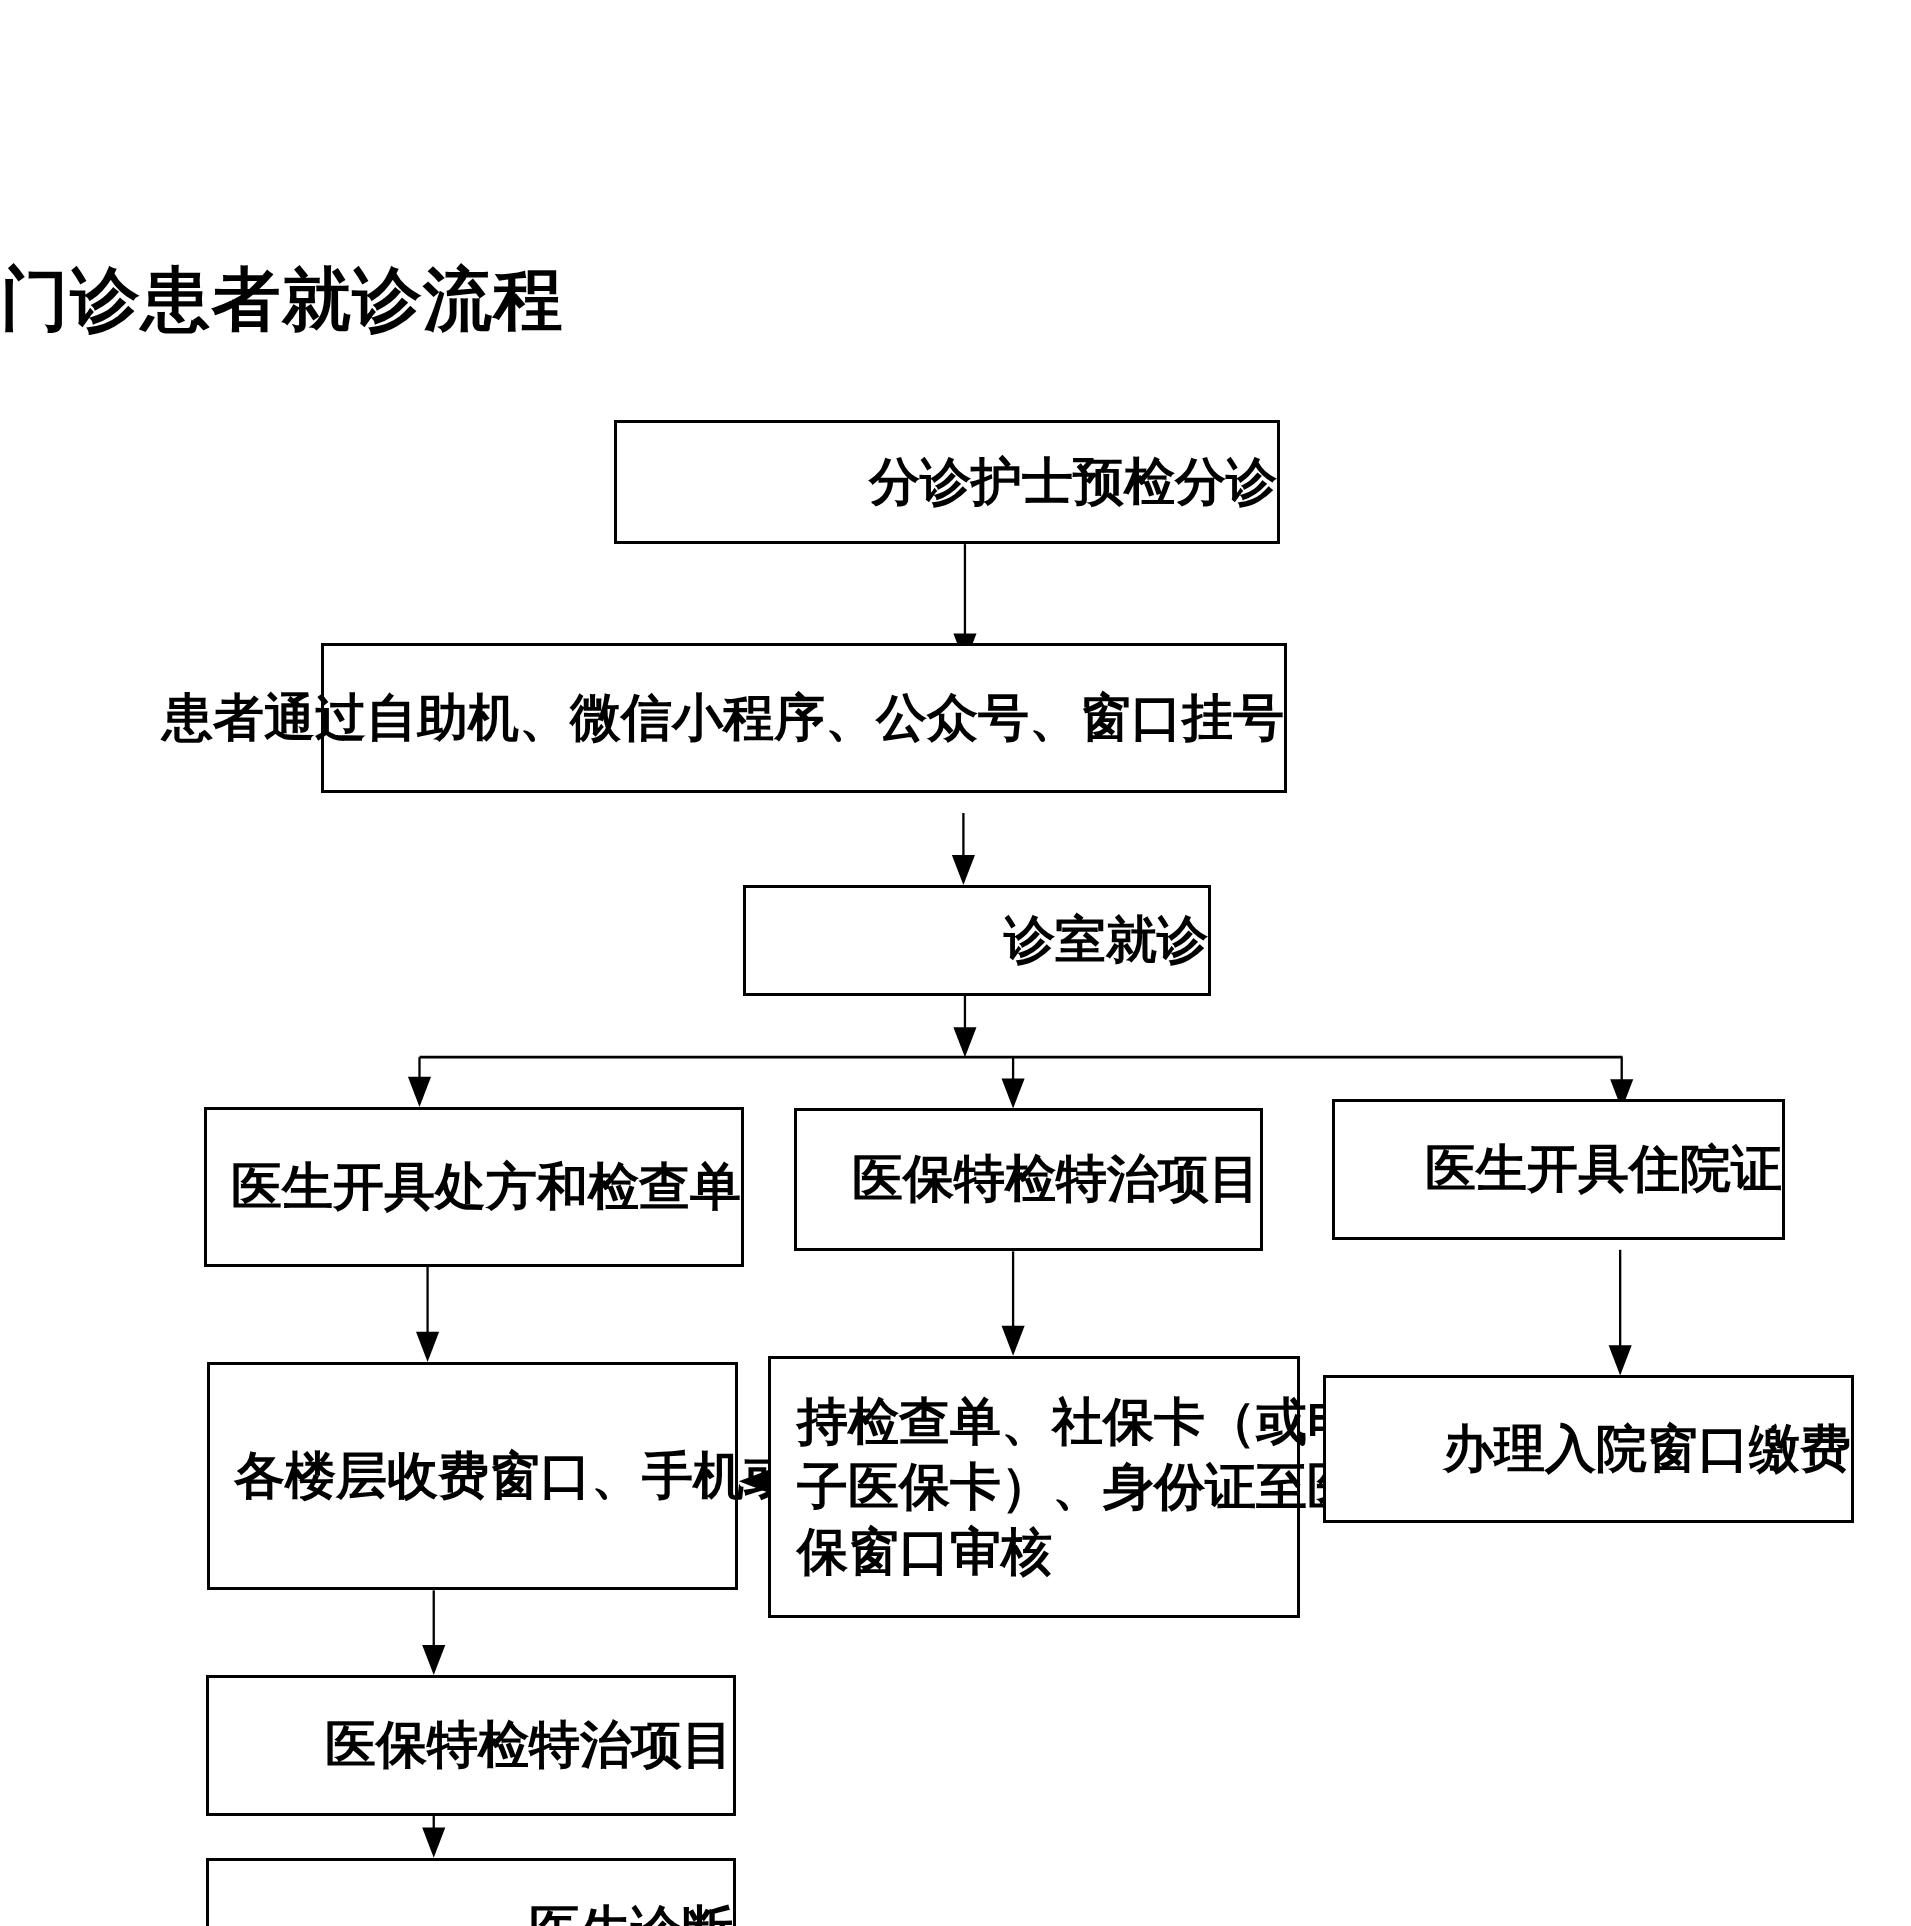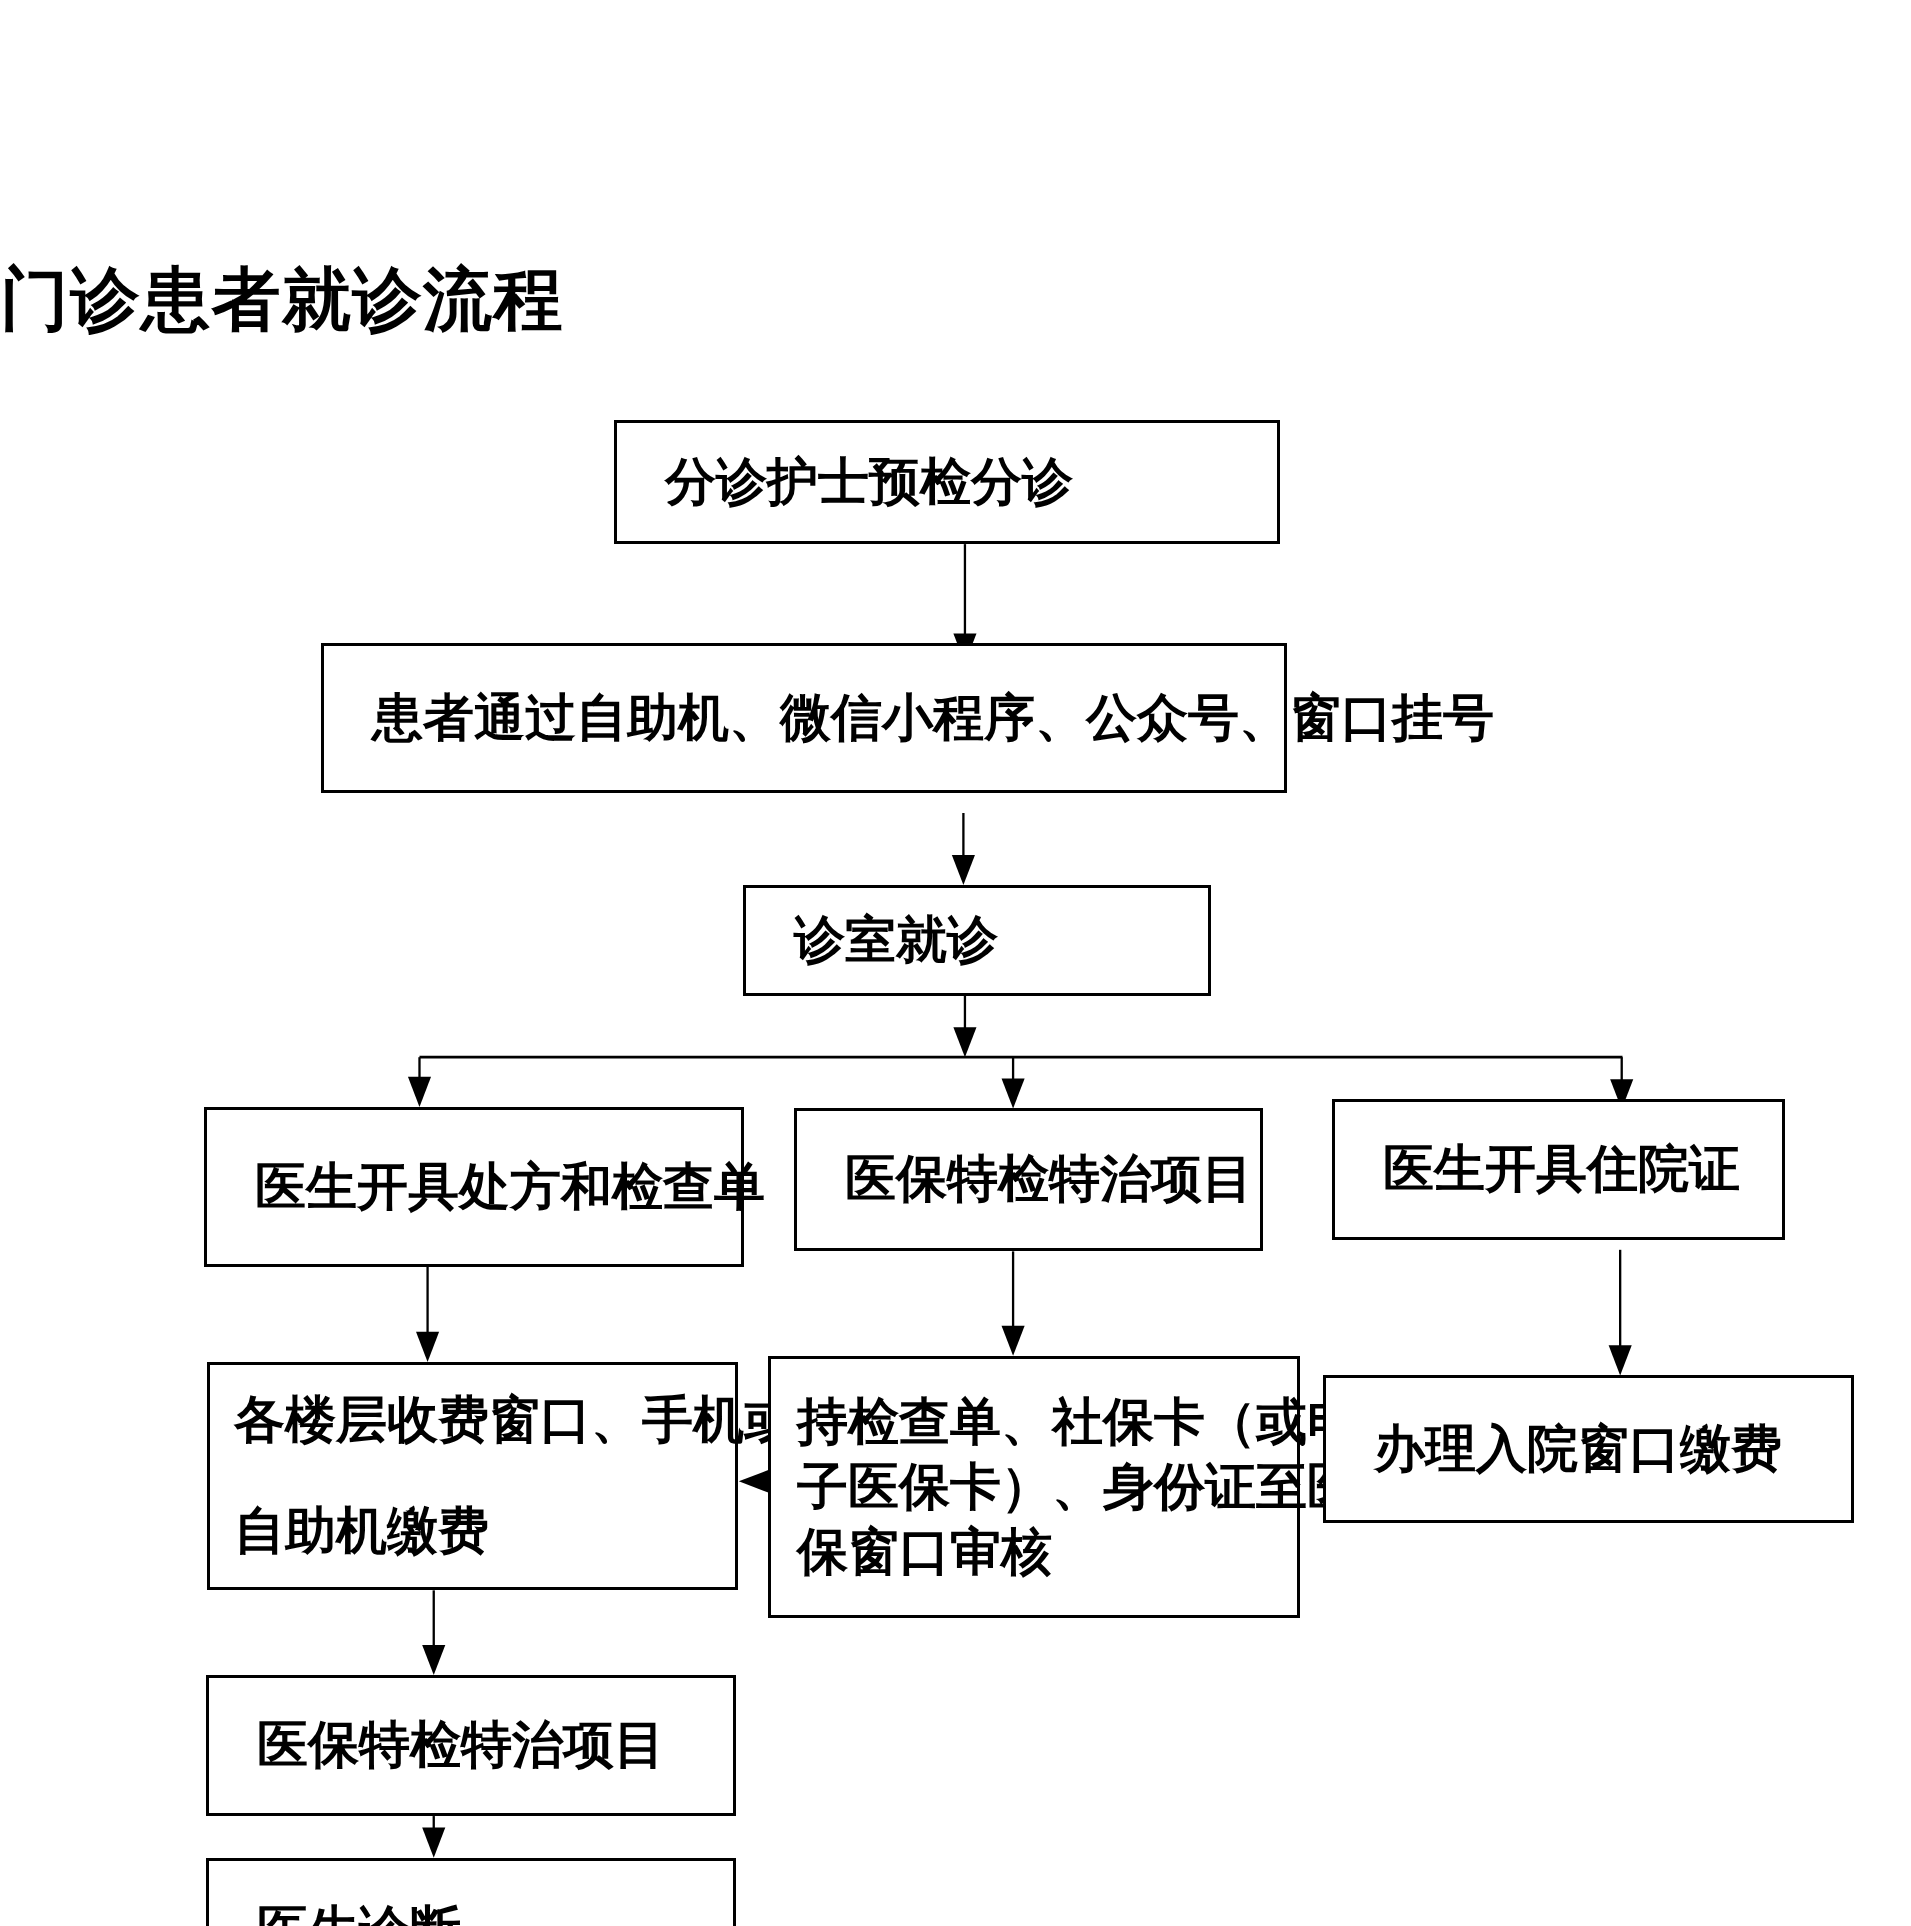--- a/index.html
+++ b/index.html
@@ -28,21 +28,21 @@
     letter-spacing:1.5px;
     line-height:92px;
   }
   .node{
     position:absolute;
     box-sizing:border-box;
     border:3.1px solid #000000;
     background:#ffffff;
     display:flex;
     flex-direction:column;
-    align-items:flex-start;
+    align-items:flex-end;
     justify-content:center;
     font-size:51px;
     font-weight:bold;
     line-height:69px;
     text-align:center;
     white-space:nowrap;
     padding-left:48px;
   }
   .node.left{
     align-items:flex-start;
@@ -156,21 +156,20 @@
   <div class="node" style="left:794px;top:1108px;width:469px;height:143px;">
     <span>医保特检特治项目</span>
   </div>
 
   <div class="node" style="left:1332px;top:1099px;width:453px;height:141px;">
     <span>医生开具住院证</span>
   </div>
 
   <div class="node left pay" style="left:207px;top:1362px;width:531px;height:228px;">
     <span>各楼层收费窗口、手机或</span>
-    <span>自助机缴费</span>
   </div>
 
   <div class="node left review" style="left:768px;top:1356px;width:532px;height:262px;">
     <span>持检查单、社保卡（或电</span>
     <span>子医保卡）、身份证至医</span>
     <span>保窗口审核</span>
   </div>
 
   <div class="node" style="left:1323px;top:1375px;width:531px;height:148px;">
     <span>办理入院窗口缴费</span>

